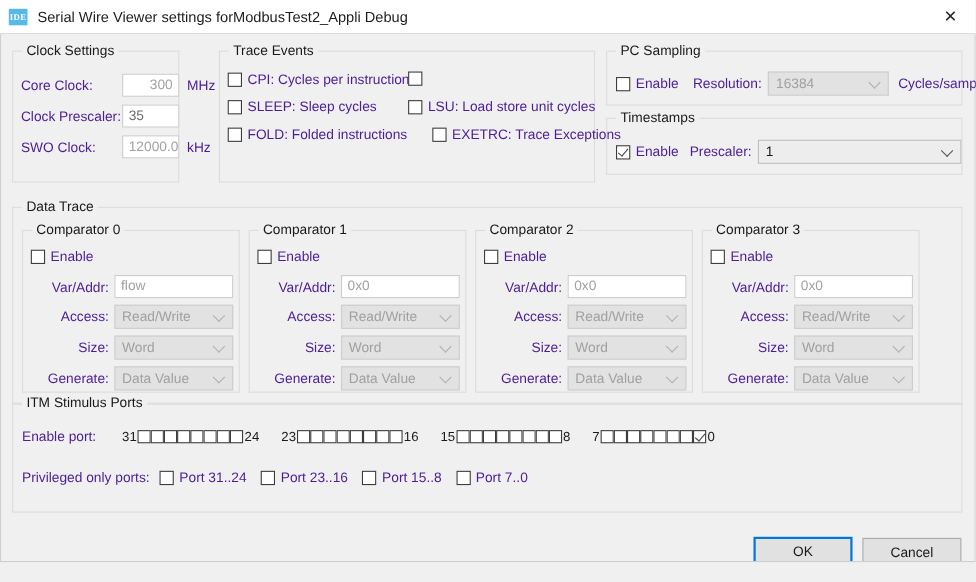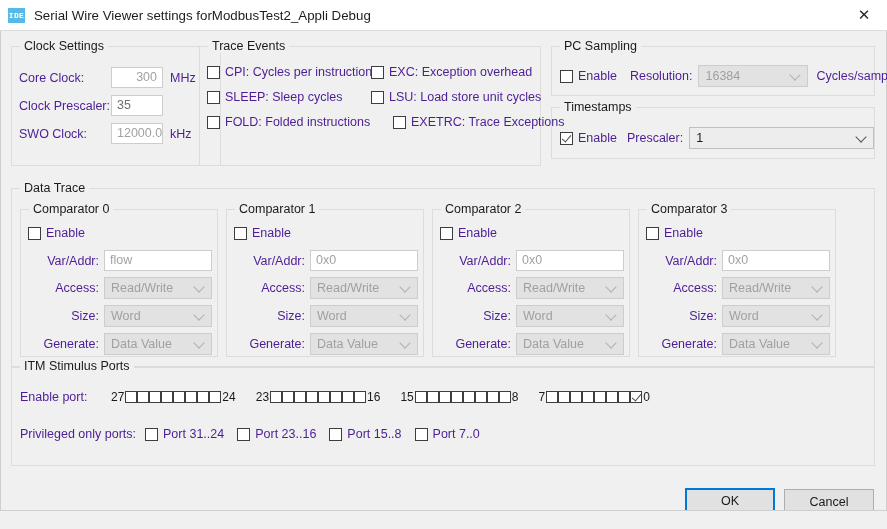--- a/index.html
+++ b/index.html
@@ -25,21 +25,21 @@
   }
   .ide-icon {
     width: 17px; height: 15px;
     margin-left: 8px;
     background: #57b9e8;
     color: #ffffff;
     font-size: 8px;
     font-weight: bold;
     display: flex; align-items: center; justify-content: center;
     letter-spacing: 0.3px;
-    font-family: Liberation Mono, monospace;
+    font-family: Liberation Serif, serif;
   }
   .title-text {
     margin-left: 9px;
     font-size: 13.3px;
     color: #1d1d1d;
   }
   .close-btn {
     position: absolute;
     right: 0; top: 0;
     width: 46px; height: 30px;
@@ -180,21 +180,21 @@
 <body>
 
 <div class="titlebar">
   <div class="ide-icon">IDE</div>
   <div class="title-text">Serial Wire Viewer settings forModbusTest2_Appli Debug</div>
   <div class="close-btn">✕</div>
 </div>
 
 <div class="dialog-body">
 
-  <div class="group" style="left:10px; top:15px; width:210px; height:120px;">
+  <div class="group" style="left:10px; top:15px; width:152px; height:120px;">
     <div class="legend">Clock Settings</div>
 
     <div class="row" style="position:absolute; left:7px; top:20px;">
       <span class="lbl" style="width:92px;">Core Clock:</span>
       <span class="txt num-right" style="width:52px;">300</span>
       <span class="lbl" style="margin-left:7px;">MHz</span>
     </div>
 
     <div class="row" style="position:absolute; left:7px; top:48px;">
       <span class="lbl" style="width:92px;">Clock Prescaler:</span>
@@ -210,21 +210,20 @@
 
   <div class="group" style="left:198px; top:15px; width:342px; height:120px;">
     <div class="legend">Trace Events</div>
 
     <div class="cb-wrap" style="position:absolute; left:7px; top:18px;align-items:center;">
       <span class="cb"></span>
       <span class="lbl">CPI: Cycles per instruction</span>
     </div>
     <div class="cb-wrap" style="position:absolute; left:171px; top:18px;">
       <span class="cb"></span>
-      <span class="lbl">EXC: Exception overhead</span>
     </div>
 
     <div class="cb-wrap" style="position:absolute; left:7px; top:43px;">
       <span class="cb"></span>
       <span class="lbl">SLEEP: Sleep cycles</span>
     </div>
     <div class="cb-wrap" style="position:absolute; left:171px; top:43px;">
       <span class="cb"></span>
       <span class="lbl">LSU: Load store unit cycles</span>
     </div>
@@ -408,21 +407,21 @@
     </div>
   </div>
 
   <div class="group" style="left:10px; top:335px; width:864px; height:100px;">
     <div class="legend">ITM Stimulus Ports</div>
 
     <div class="row" style="position:absolute; left:8px; top:23px;">
       <span class="lbl" style="width:86px;">Enable port:</span>
 
       <span class="port-group" style="margin-left:4px;">
-        <span class="pnum">27</span>
+        <span class="pnum">31</span>
         <span class="cb sm"></span>
         <span class="cb sm"></span>
         <span class="cb sm"></span>
         <span class="cb sm"></span>
         <span class="cb sm"></span>
         <span class="cb sm"></span>
         <span class="cb sm"></span>
         <span class="cb sm"></span>
         <span class="pnum">24</span>
       </span>

